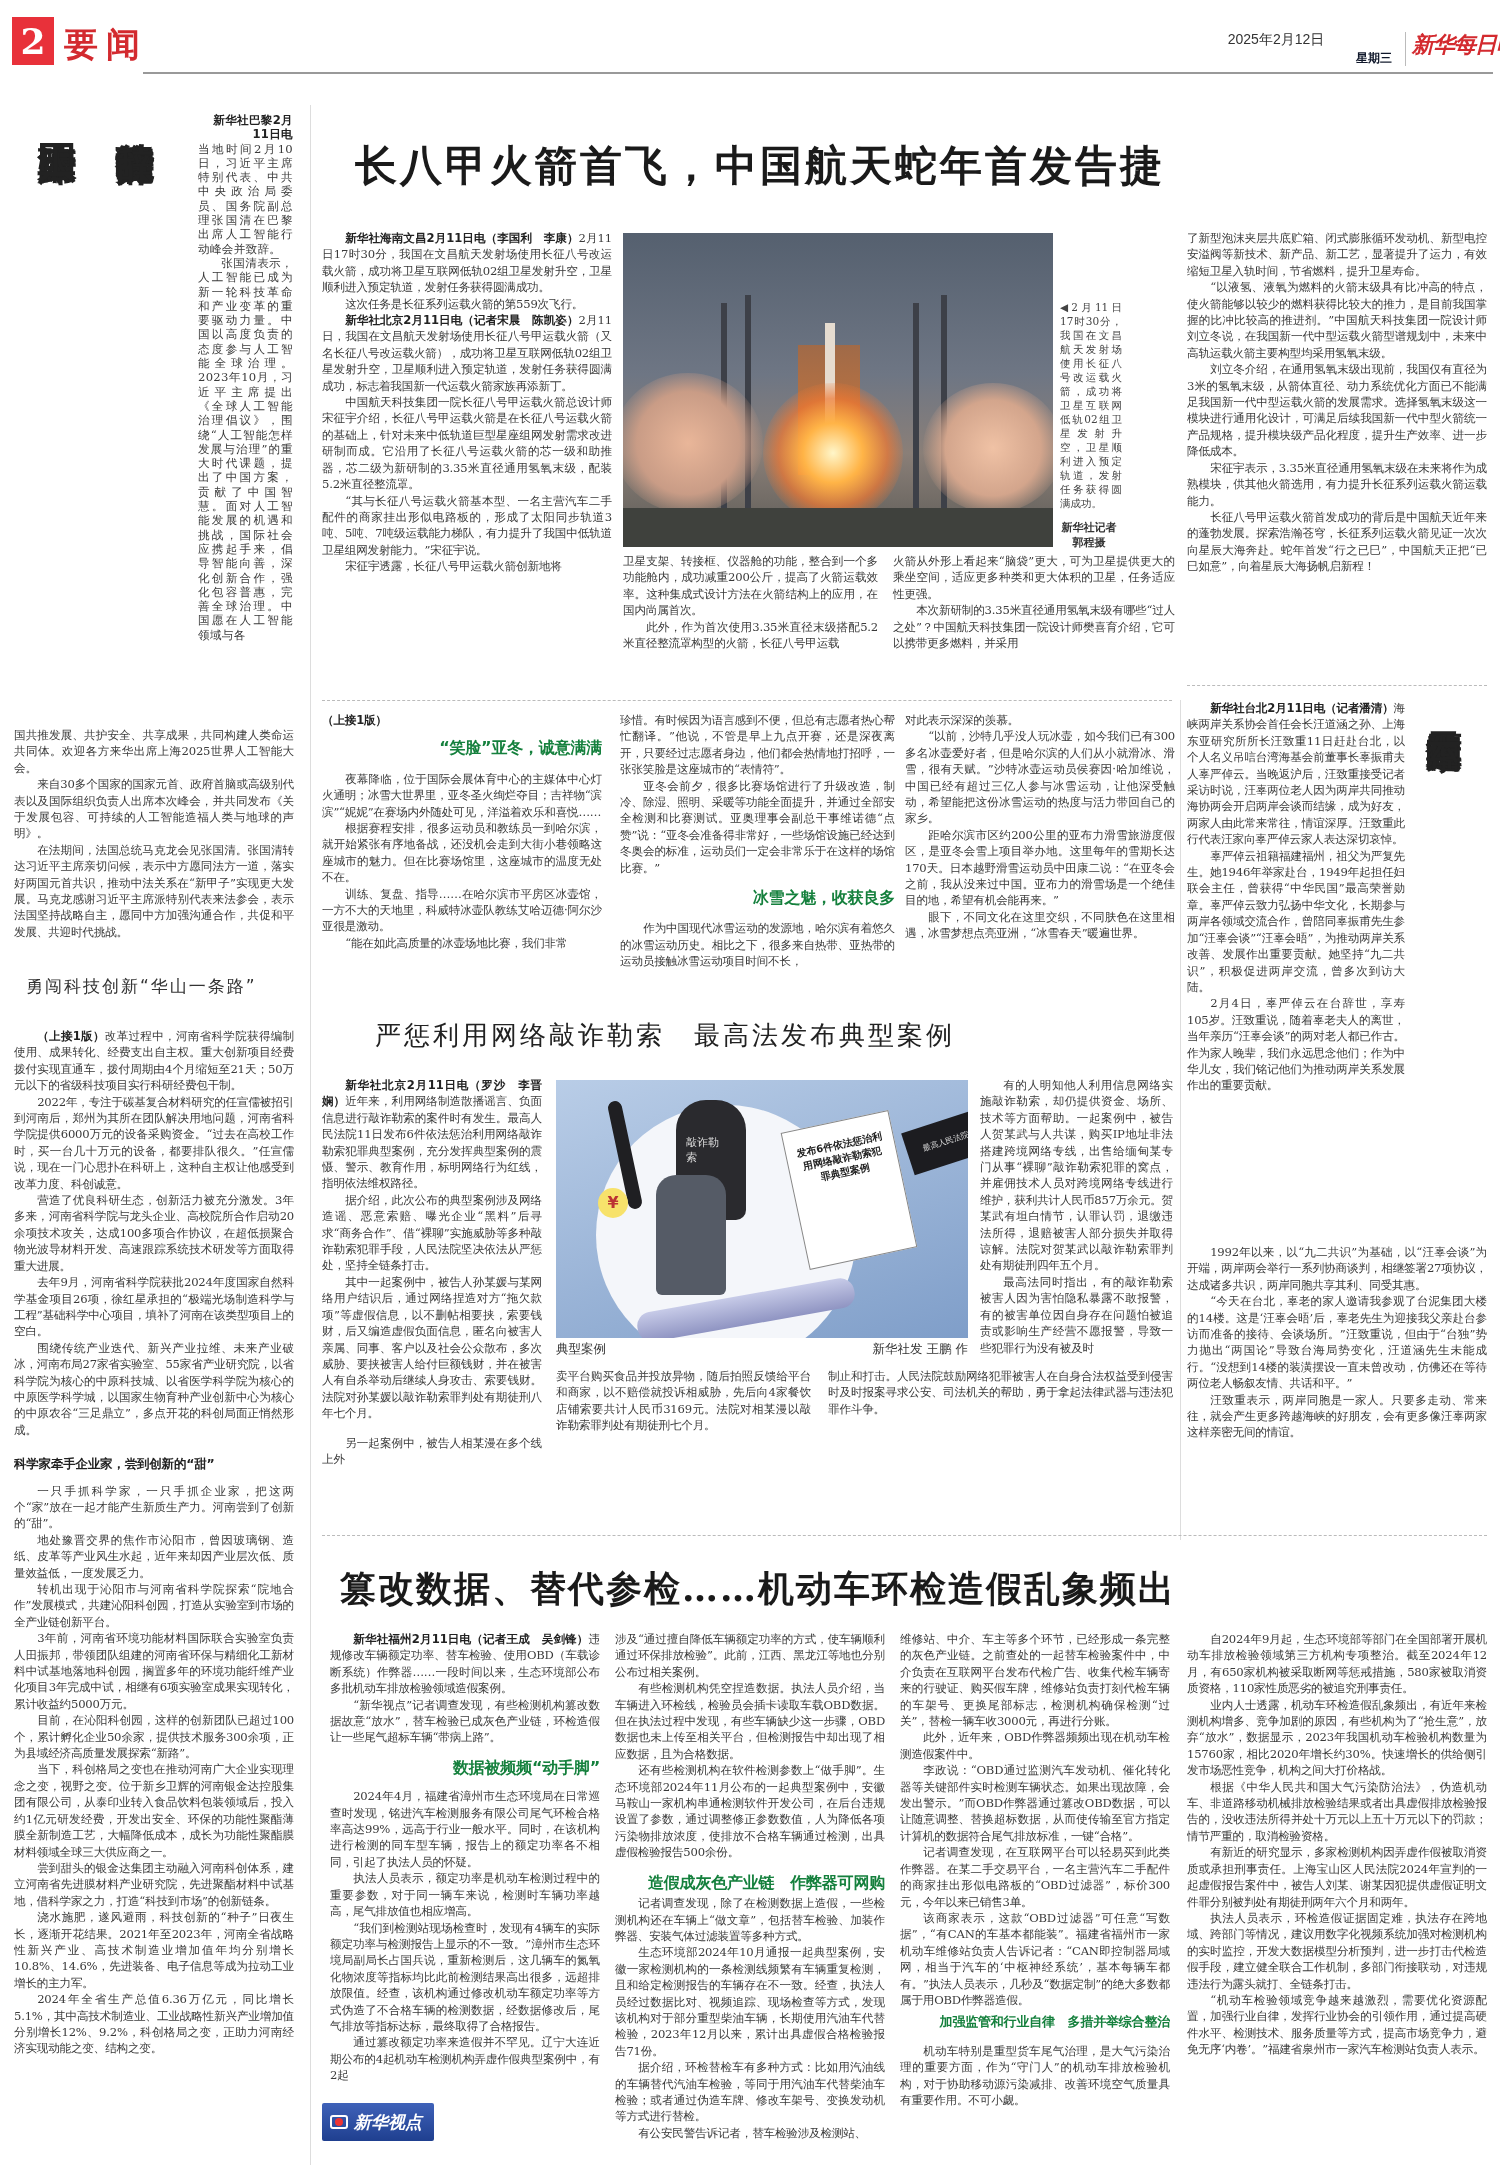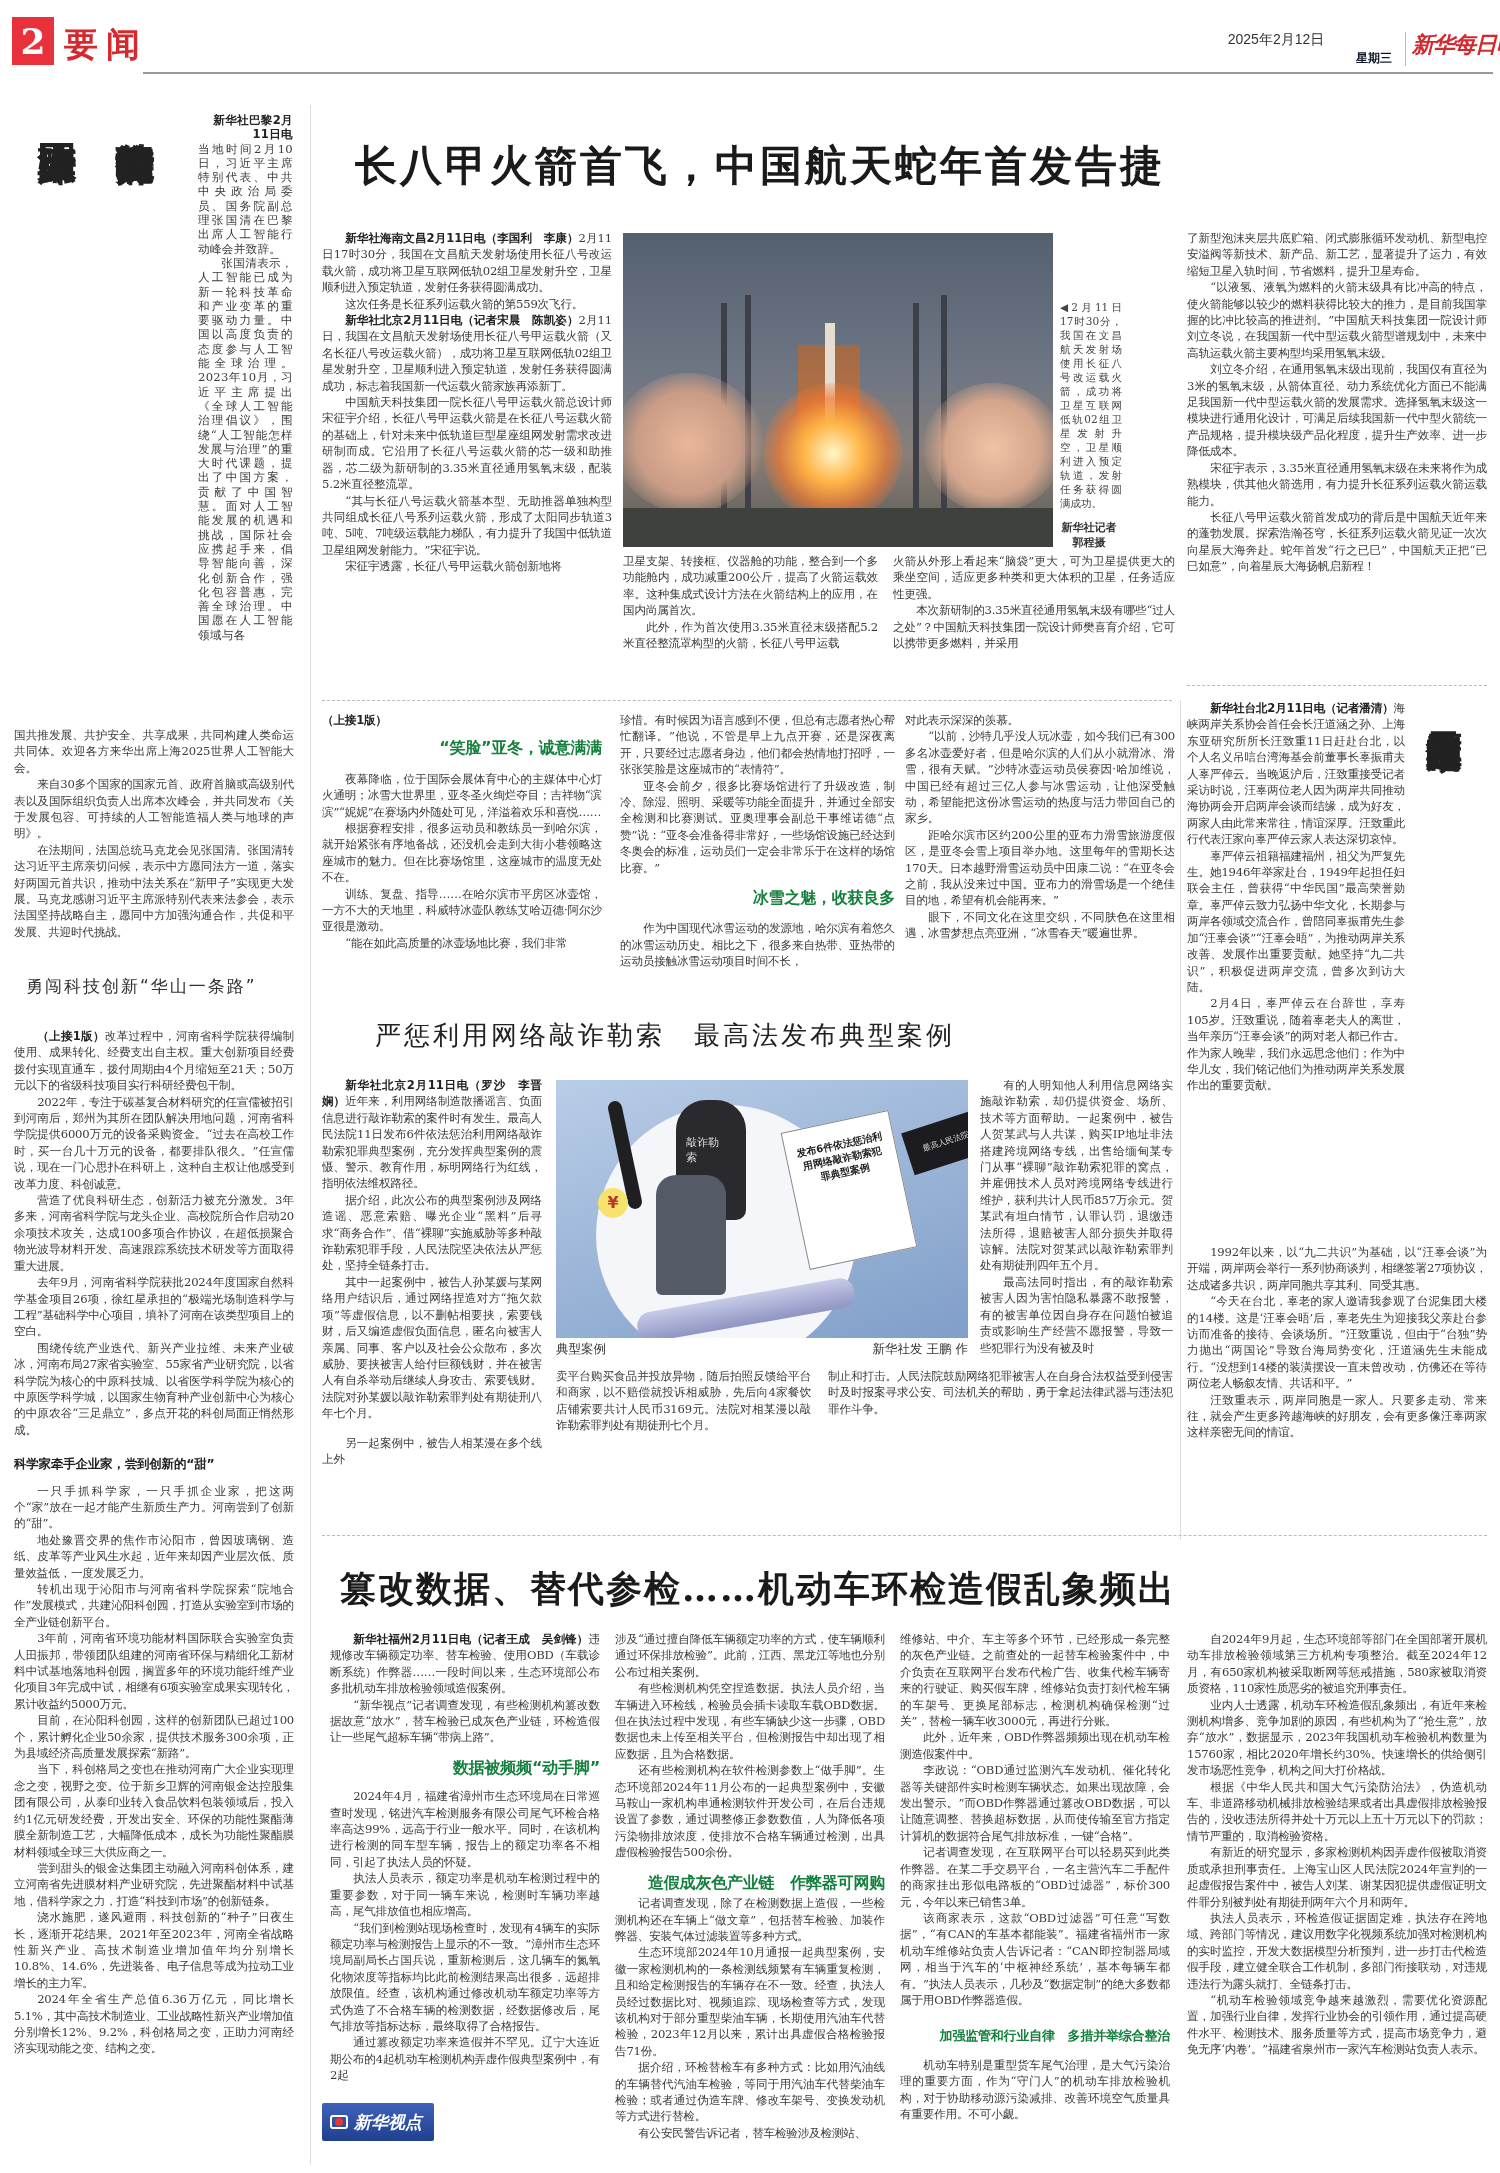--- a/index.html
+++ b/index.html
@@ -64,21 +64,21 @@
 
 <div class="vline" style="left:310px;top:105px;height:2060px"></div>
 
 <div class="abs hl" style="left:355px;top:138px;width:1120px;font-size:42px;letter-spacing:3px;white-space:nowrap">长八甲火箭首飞，中国航天蛇年首发告捷</div>
 
 <div class="abs body-text" style="left:322px;top:230px;width:290px;height:400px;overflow:hidden">
   <p><span class="dateline">新华社海南文昌2月11日电（李国利　李康）</span><span>2月11日17时30分，我国在文昌航天发射场使用长征八号改运载火箭，成功将卫星互联网低轨02组卫星发射升空，卫星顺利进入预定轨道，发射任务获得圆满成功。</span></p>
   <p>这次任务是长征系列运载火箭的第559次飞行。</p>
   <p><span class="dateline">新华社北京2月11日电（记者宋晨　陈凯姿）</span><span>2月11日，我国在文昌航天发射场使用长征八号甲运载火箭（又名长征八号改运载火箭），成功将卫星互联网低轨02组卫星发射升空，卫星顺利进入预定轨道，发射任务获得圆满成功，标志着我国新一代运载火箭家族再添新丁。</span></p>
   <p>中国航天科技集团一院长征八号甲运载火箭总设计师宋征宇介绍，长征八号甲运载火箭是在长征八号运载火箭的基础上，针对未来中低轨道巨型星座组网发射需求改进研制而成。它沿用了长征八号运载火箭的芯一级和助推器，芯二级为新研制的3.35米直径通用氢氧末级，配装5.2米直径整流罩。</p>
-  <p>“其与长征八号运载火箭基本型、无助推器单独构型共同组成长征八号系列运载火箭，形成了太阳同步轨道3吨、5吨、7吨级运载能力梯队，有力提升了我国中低轨道卫星组网发射能力。”宋征宇说。</p>
+  <p>“其与长征八号运载火箭基本型、一名主营汽车二手配件的商家挂出形似电路板的，形成了太阳同步轨道3吨、5吨、7吨级运载能力梯队，有力提升了我国中低轨道卫星组网发射能力。”宋征宇说。</p>
   <p>宋征宇透露，长征八号甲运载火箭创新地将</p>
 </div>
 
 <div class="abs" style="left:623px;top:233px;width:430px;height:314px;overflow:hidden;background:linear-gradient(180deg,#55606f 0%,#6e7684 45%,#8a7f78 70%,#5b5a55 100%)">
   <div class="abs" style="left:98px;top:70px;width:6px;height:210px;background:#3d4048"></div>
   <div class="abs" style="left:122px;top:62px;width:6px;height:218px;background:#3d4048"></div>
   <div class="abs" style="left:290px;top:70px;width:6px;height:210px;background:#3d4048"></div>
   <div class="abs" style="left:318px;top:62px;width:6px;height:218px;background:#3d4048"></div>
   <div class="abs" style="left:175px;top:112px;width:62px;height:130px;background:linear-gradient(180deg,#a06a48,#d27a3a)"></div>
   <div class="abs" style="left:202px;top:90px;width:10px;height:120px;background:#e6dcd0"></div>
@@ -213,21 +213,21 @@
   <p>据介绍，环检替检车有多种方式：比如用汽油线的车辆替代汽油车检验，等同于用汽油车代替柴油车检验；或者通过伪造车牌、修改车架号、变换发动机等方式进行替检。</p>
   <p>有公安民警告诉记者，替车检验涉及检测站、</p>
 </div>
 
 <div class="abs body-text" style="left:900px;top:1631px;width:270px;height:540px;overflow:hidden">
   <p class="noind">维修站、中介、车主等多个环节，已经形成一条完整的灰色产业链。之前查处的一起替车检验案件中，中介负责在互联网平台发布代检广告、收集代检车辆寄来的行驶证、购买假车牌，维修站负责打刻代检车辆的车架号、更换尾部标志，检测机构确保检测“过关”，替检一辆车收3000元，再进行分账。</p>
   <p>此外，近年来，OBD作弊器频频出现在机动车检测造假案件中。</p>
   <p>李政说：“OBD通过监测汽车发动机、催化转化器等关键部件实时检测车辆状态。如果出现故障，会发出警示。”而OBD作弊器通过篡改OBD数据，可以让随意调整、替换超标数据，从而使传输至官方指定计算机的数据符合尾气排放标准，一键“合格”。</p>
   <p>记者调查发现，在互联网平台可以轻易买到此类作弊器。在某二手交易平台，一名主营汽车二手配件的商家挂出形似电路板的“OBD过滤器”，标价300元，今年以来已销售3单。</p>
   <p>该商家表示，这款“OBD过滤器”可任意“写数据”，“有CAN的车基本都能装”。福建省福州市一家机动车维修站负责人告诉记者：“CAN即控制器局域网，相当于汽车的‘中枢神经系统’，基本每辆车都有。”执法人员表示，几秒及“数据定制”的绝大多数都属于用OBD作弊器造假。</p>
-  <p class="noind sub" style="margin:20px 0 12px;font-size:13px">加强监管和行业自律　多措并举综合整治</p>
+  <p class="noind sub" style="margin:6px 0 12px;font-size:13px">加强监管和行业自律　多措并举综合整治</p>
   <p>机动车特别是重型货车尾气治理，是大气污染治理的重要方面，作为“守门人”的机动车排放检验机构，对于协助移动源污染减排、改善环境空气质量具有重要作用。不可小觑。</p>
 </div>
 
 <div class="abs body-text" style="left:1187px;top:1631px;width:300px;height:540px;overflow:hidden">
   <p>自2024年9月起，生态环境部等部门在全国部署开展机动车排放检验领域第三方机构专项整治。截至2024年12月，有650家机构被采取断网等惩戒措施，580家被取消资质资格，110家性质恶劣的被追究刑事责任。</p>
   <p>业内人士透露，机动车环检造假乱象频出，有近年来检测机构增多、竞争加剧的原因，有些机构为了“抢生意”，放弃“放水”，数据显示，2023年我国机动车检验机构数量为15760家，相比2020年增长约30%。快速增长的供给侧引发市场恶性竞争，机构之间大打价格战。</p>
   <p>根据《中华人民共和国大气污染防治法》，伪造机动车、非道路移动机械排放检验结果或者出具虚假排放检验报告的，没收违法所得并处十万元以上五十万元以下的罚款；情节严重的，取消检验资格。</p>
   <p>有新近的研究显示，多家检测机构因弄虚作假被取消资质或承担刑事责任。上海宝山区人民法院2024年宣判的一起虚假报告案件中，被告人刘某、谢某因犯提供虚假证明文件罪分别被判处有期徒刑两年六个月和两年。</p>
   <p>执法人员表示，环检造假证据固定难，执法存在跨地域、跨部门等情况，建议用数字化视频系统加强对检测机构的实时监控，开发大数据模型分析预判，进一步打击代检造假手段，建立健全联合工作机制，多部门衔接联动，对违规违法行为露头就打、全链条打击。</p>
   <p>“机动车检验领域竞争越来越激烈，需要优化资源配置，加强行业自律，发挥行业协会的引领作用，通过提高硬件水平、检测技术、服务质量等方式，提高市场竞争力，避免无序‘内卷’。”福建省泉州市一家汽车检测站负责人表示。</p>

